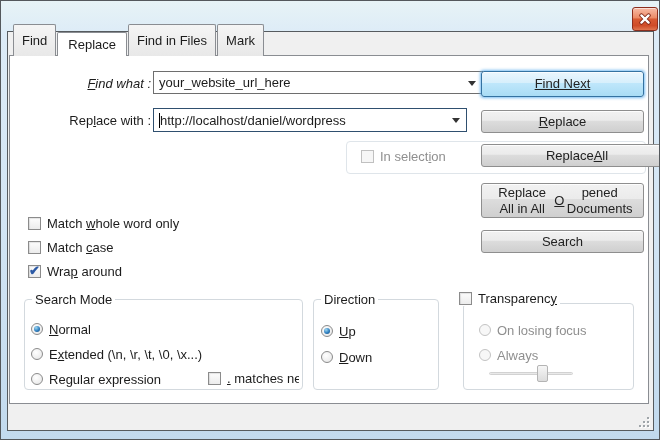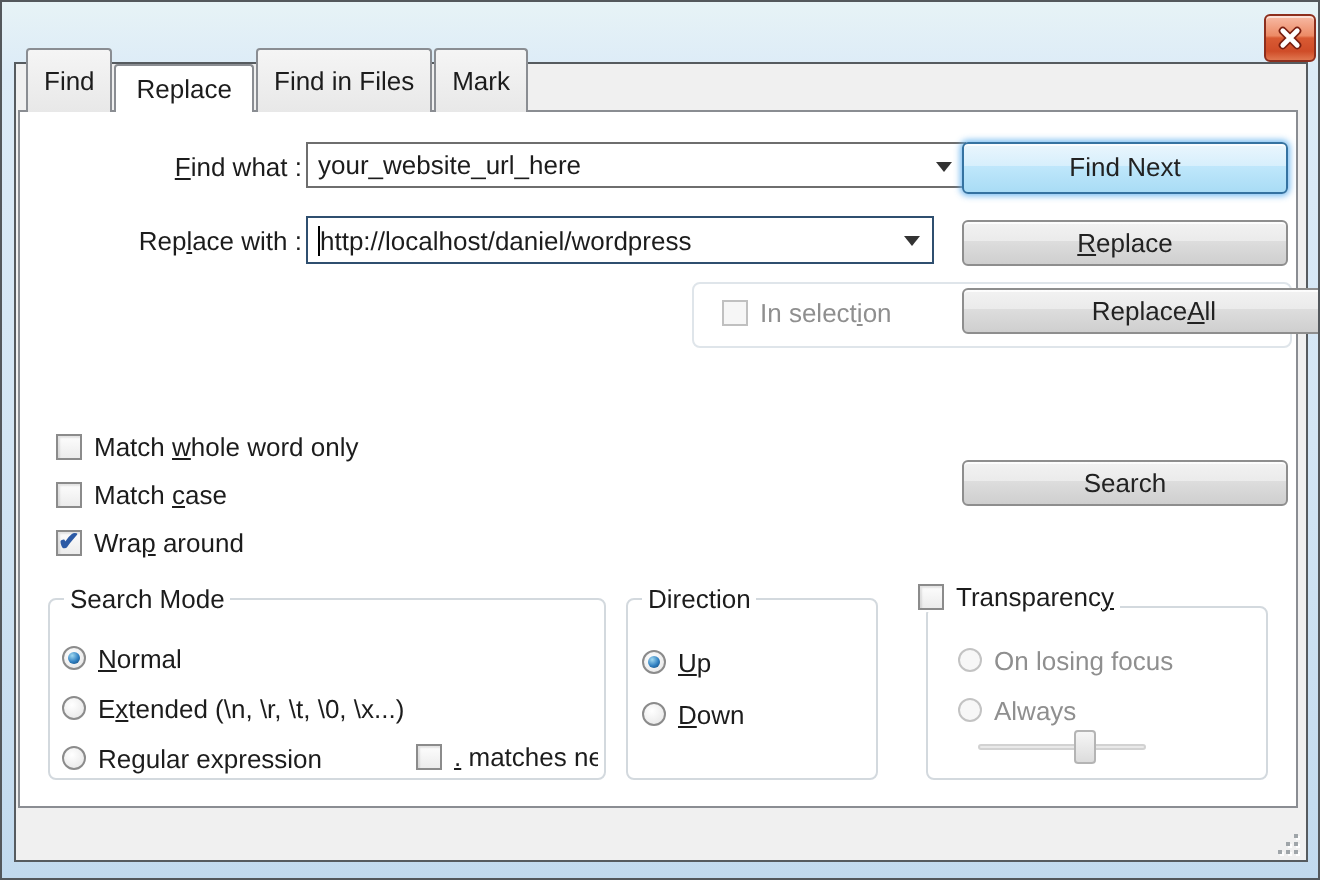--- a/index.html
+++ b/index.html
@@ -48,20 +48,21 @@
   .btn{
     position:absolute;display:flex;align-items:center;justify-content:center;text-align:center;
     border:1px solid #8e8e8e;border-radius:3px;color:#222;cursor:pointer;line-height:16px;
     background:linear-gradient(#f2f2f2,#ebebeb 45%,#dddddd 46%,#cfcfcf);
     box-shadow:inset 0 1px 0 rgba(255,255,255,.8);
   }
   .btn.default{
     border-color:#3472a1;
     background:linear-gradient(#eaf6fd,#d7effc 45%,#bfe7fb 46%,#a9dcf5);
     box-shadow:0 0 3px 1px rgba(96,176,239,.85), inset 0 1px 0 rgba(255,255,255,.7);
+    text-decoration:underline;
   }
   .frame-light{position:absolute;border:1px solid #dfe5ea;border-radius:4px;}
   .row{position:absolute;display:flex;align-items:center;gap:6px;height:16px;white-space:nowrap;}
   .cb{
     width:13px;height:13px;flex:0 0 13px;border:1px solid #8b8b8b;position:relative;
     background:linear-gradient(#fdfdfd,#ececec);box-shadow:inset 1px 1px 1px rgba(0,0,0,.10);
   }
   .cb.checked::after{
     content:"✔";position:absolute;left:0;top:-3px;font-size:13px;font-weight:bold;color:#2c5aa5;
   }
@@ -101,21 +102,21 @@
 
   <div class="page"></div>
 
   <div class="tabs">
     <div class="tab">Find</div>
     <div class="tab active">Replace</div>
     <div class="tab">Find in Files</div>
     <div class="tab">Mark</div>
   </div>
 
-  <div class="lbl r" style="left:30px;top:75px;width:120px;"><u>F</u>ind what :</div>
+  <div class="lbl r" style="left:30px;top:75px;width:120px;font-style:italic;"><u>F</u>ind what :</div>
   <div class="combo" style="left:152px;top:70px;width:330px;height:23px;">
     <span>your_website_url_here</span>
     <span class="arrow"></span>
   </div>
 
   <div class="lbl r" style="left:20px;top:112px;width:130px;">Rep<u>l</u>ace with :</div>
   <div class="combo focused" style="left:152px;top:107px;width:314px;height:24px;">
     <span class="caret"></span>
       <span>http://localhost/daniel/wordpress</span>
     <span class="arrow"></span>
@@ -124,20 +125,21 @@
   <div class="btn default" style="left:480px;top:70px;width:163px;height:26px;">Find Next</div>
   <div class="btn" style="left:480px;top:109px;width:163px;height:23px;"><u>R</u>eplace</div>
 
   <div class="frame-light" style="left:345px;top:140px;width:300px;height:33px;"></div>
   <div class="row" style="left:360px;top:147px;">
     <span class="cb disabled"></span>
     <span class="dis">In select<u>i</u>on</span>
   </div>
   <div class="btn" style="left:480px;top:143px;width:192px;height:23px;">Replace <u>A</u>ll</div>
 
+  <div class="btn" style="left:480px;top:182px;width:163px;height:35px;padding:0 8px;">Replace All in All <u>O</u>pened Documents</div>
   <div class="btn" style="left:480px;top:229px;width:163px;height:23px;">Search</div>
 
   <div class="row" style="left:27px;top:214px;">
     <span class="cb"></span>
     <span>Match <u>w</u>hole word only</span>
   </div>
   <div class="row" style="left:27px;top:238px;">
     <span class="cb"></span>
     <span>Match <u>c</u>ase</span>
   </div>

